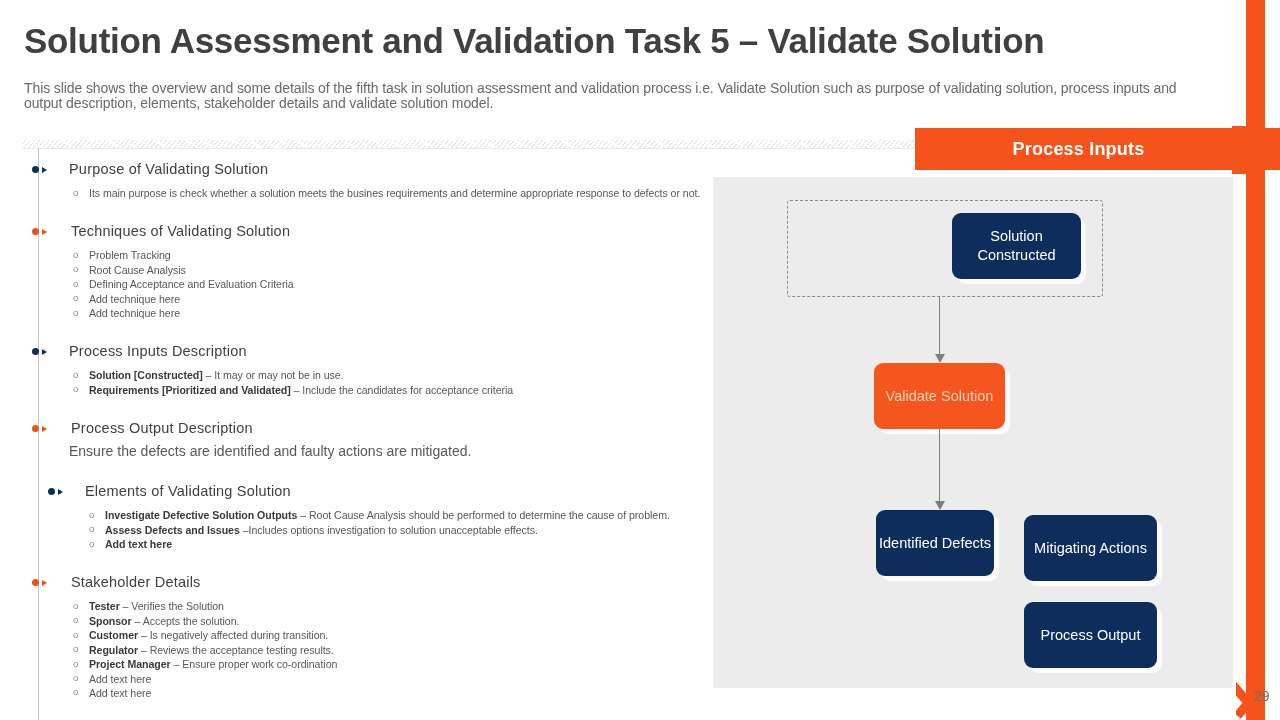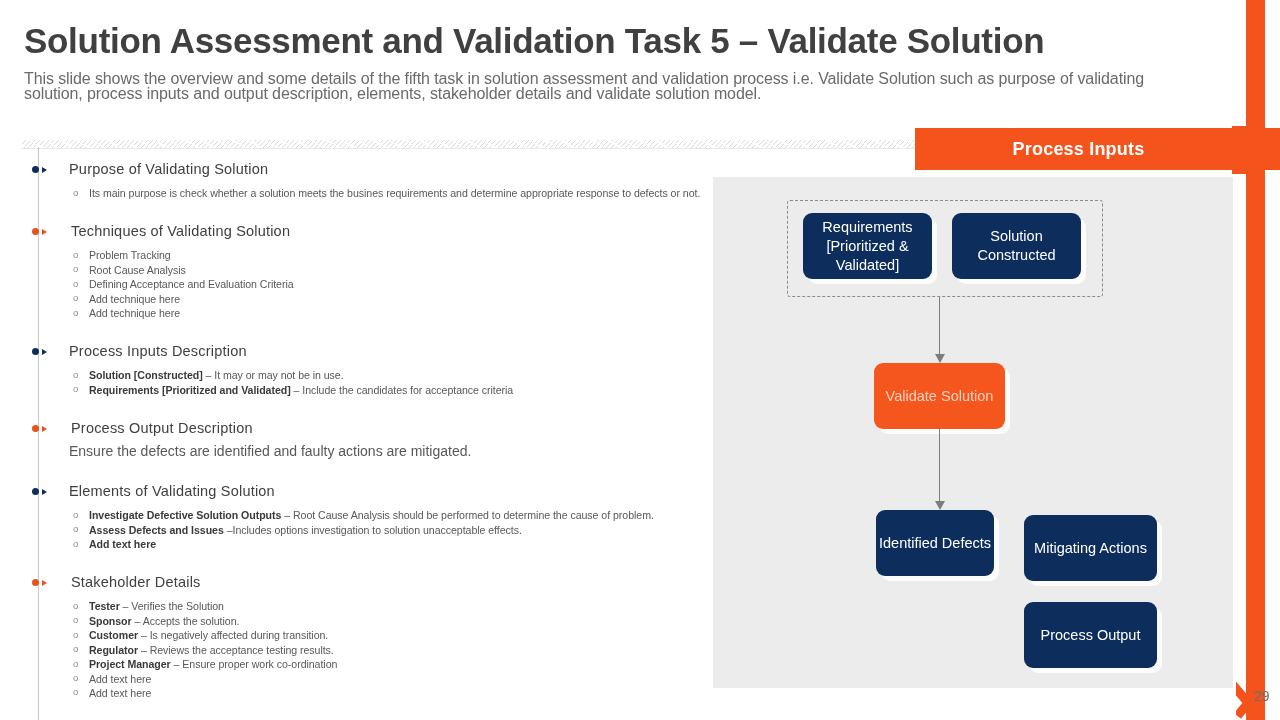--- a/index.html
+++ b/index.html
@@ -69,23 +69,23 @@
     font-size: 35px;
     font-weight: bold;
     color: #404040;
     letter-spacing: -0.3px;
     line-height: 45px;
     white-space: nowrap;
   }
   .slide-subtitle {
     position: absolute;
     left: 24px;
-    top: 71px;
+    top: 81px;
     width: 1168px;
-    font-size: 16px;
+    font-size: 14px;
     color: #6a6a6a;
     line-height: 15px;
     letter-spacing: -0.1px;
   }
 
   
   .hatch-divider {
     position: absolute;
     left: 22px;
     top: 140px;
@@ -339,21 +339,21 @@
     <div class="section" style="margin-bottom: 24px;">
       <div class="section-head">
         <span class="marker orange">
           <span class="dot"></span>
           <span class="arrow"></span>
         </span>
         <div class="section-title indented">Process Output Description</div>
       </div>
       <div class="plain-para">Ensure the defects are identified and faulty actions are mitigated.</div>
     </div>
-    <div class="section" style="margin-bottom: 22px;">
+    <div class="section" style="margin-bottom: 22px; margin-left: 16px;">
       <div class="section-head">
         <span class="marker navy">
           <span class="dot"></span>
           <span class="arrow"></span>
         </span>
         <div class="section-title">Elements of Validating Solution</div>
       </div>
       <ul class="sub-list">
         <li><b>Investigate Defective Solution Outputs</b><span> – Root Cause Analysis should be performed to determine the cause of problem.</span></li>
         <li><b>Assess Defects and Issues</b><span> –Includes options investigation to solution unacceptable effects.</span></li>
@@ -380,21 +380,20 @@
     </div>
   </div>
 
 <div class="banner">
   <span>Process Inputs</span>
 </div>
 
 <div class="diagram-panel">
   <div class="dashed-group"></div>
 
-  <div class="node navy n-requirements">Requirements [Prioritized &amp; Validated]</div>
   <div class="node navy n-solution-constructed">Solution Constructed</div>
 
   <div class="connector conn-1">
       <span class="head"></span>
     </div>
 
   <div class="node orange n-validate">Validate Solution</div>
 
   <div class="connector conn-2">
       <span class="head"></span>

